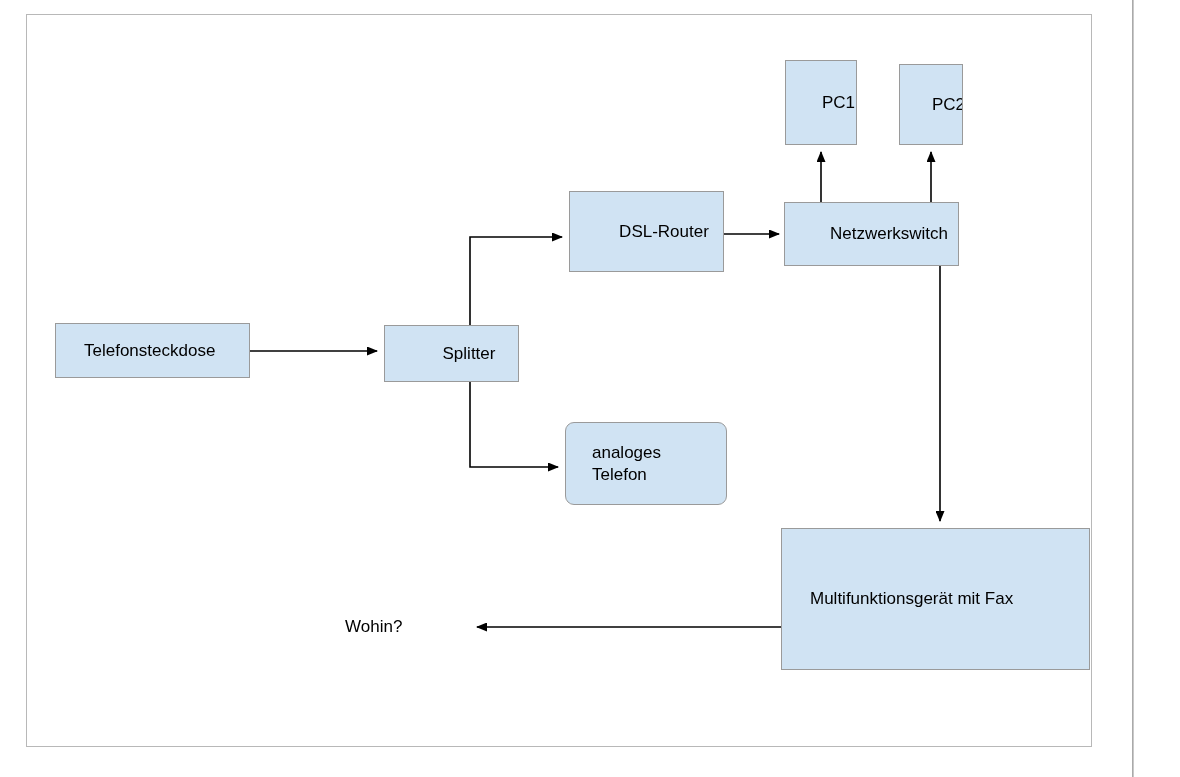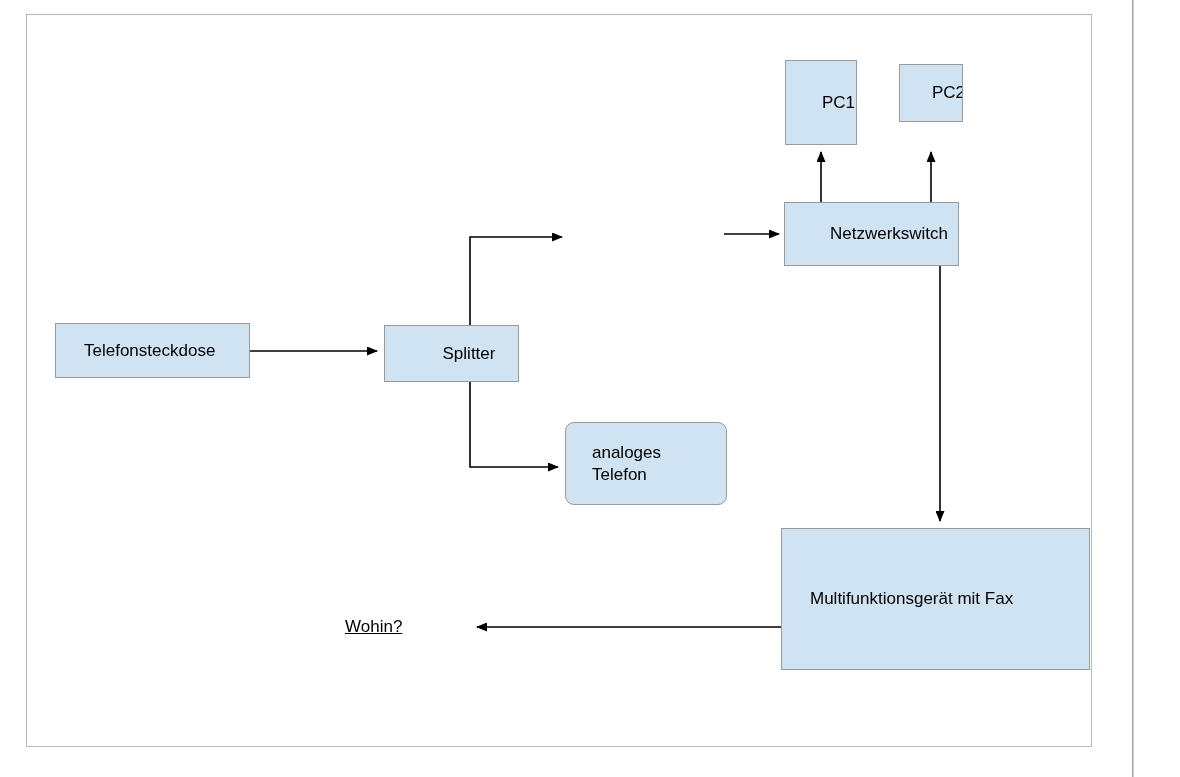--- a/index.html
+++ b/index.html
@@ -89,27 +89,28 @@
     <path fill="none" stroke="#000000" stroke-width="1.6" marker-end="url(#arrowhead)" d="M 821 205 L 821 152"></path>
     <path fill="none" stroke="#000000" stroke-width="1.6" marker-end="url(#arrowhead)" d="M 931 205 L 931 152"></path>
     <path fill="none" stroke="#000000" stroke-width="1.6" marker-end="url(#arrowhead)" d="M 940 266 L 940 521"></path>
     <path fill="none" stroke="#000000" stroke-width="1.6" marker-end="url(#arrowhead)" d="M 781 627 L 477 627"></path>
   </svg>
 
   <div class="node left" style="left:55px; top:323px; width:195px; height:55px;">Telefonsteckdose</div>
 
   <div class="node center" style="left:384px; top:325px; width:135px; height:57px;">Splitter</div>
 
+  <div class="node center" style="left:569px; top:191px; width:155px; height:81px;">DSL-Router</div>
 
   <div class="node center" style="left:784px; top:202px; width:175px; height:64px;">Netzwerkswitch</div>
 
   <div class="node center" style="left:785px; top:60px; width:72px; height:85px;">PC1</div>
 
-  <div class="node center" style="left:899px; top:64px; width:64px; height:58px;">PC2</div>
+  <div class="node center" style="left:899px; top:64px; width:64px; height:81px;">PC2</div>
 
   <div class="node left" style="left:565px; top:422px; width:162px; height:83px; padding-left:26px;border-radius:9px;">analoges
 Telefon</div>
 
   <div class="node left" style="left:781px; top:528px; width:309px; height:142px;">Multifunktionsgerät mit Fax</div>
 
-  <div class="free-label" style="left:345px; top:616px;text-decoration:underline;">Wohin?</div>
+  <div class="free-label" style="left:345px; top:616px;">Wohin?</div>
 
 </div>
 
 </body></html>

